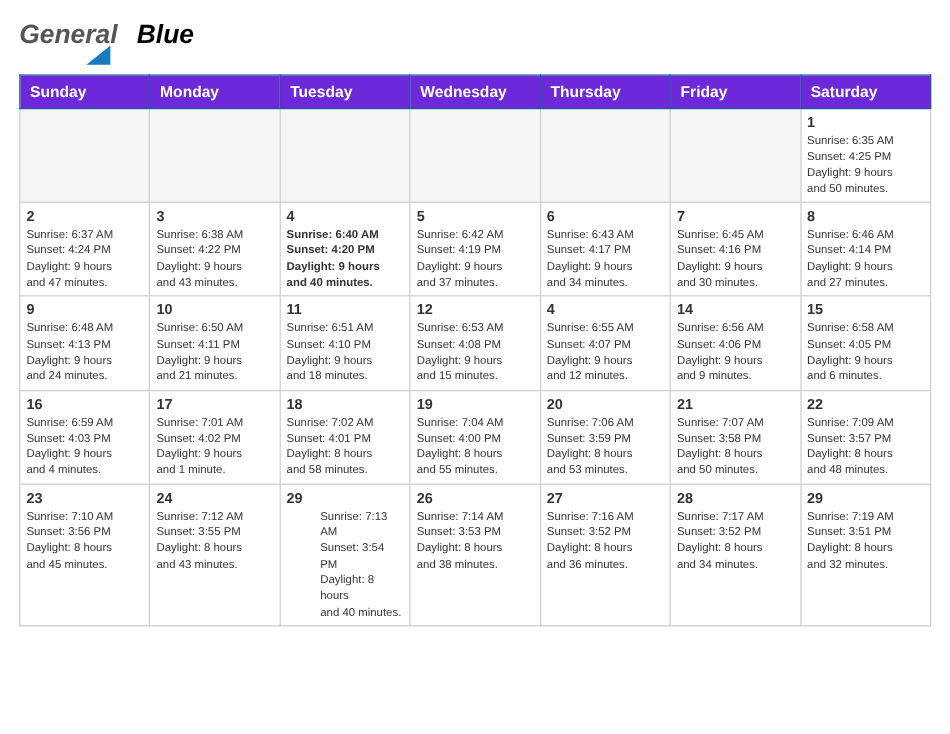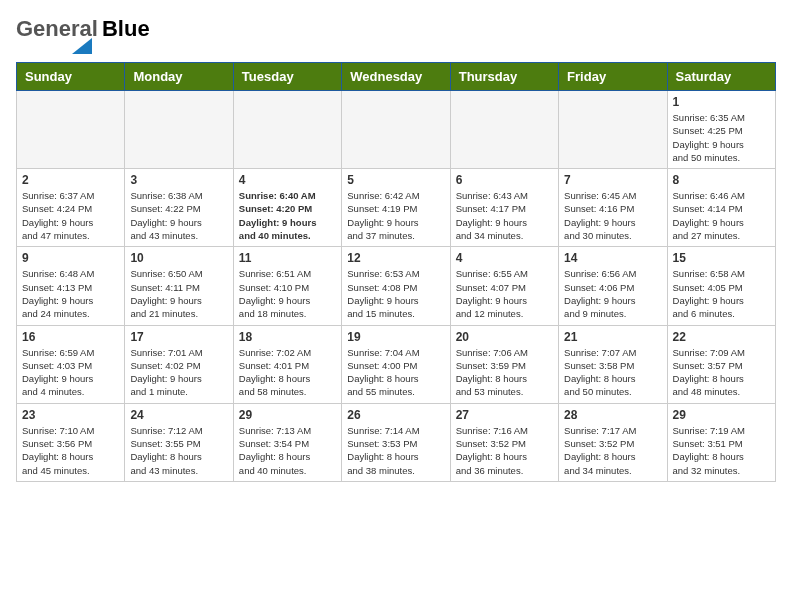--- a/index.html
+++ b/index.html
@@ -17,21 +17,22 @@
       margin-bottom: 8px;
     }
     .logo {
       display: flex;
       flex-direction: column;
       align-items: flex-start;
     }
     .logo-wrapper {
       display: flex;
       align-items: flex-end;
-      gap: 4px;
+      gap: 16px;
+      font-style: italic;
     }
     .title-block {
       text-align: right;
     }
     .title-block h1 {
       font-size: 32px;
       font-weight: bold;
       color: #333;
       line-height: 1.1;
     }
@@ -39,21 +40,21 @@
       font-size: 15px;
       font-weight: normal;
       color: #555;
     }
     .calendar {
       width: 100%;
       border-collapse: collapse;
       border: 1px solid #ccc;
     }
     .calendar th {
-      background: #4d7c0f;
+      background: #6d28d9;
       color: #fff;
       font-size: 13px;
       font-weight: bold;
       padding: 6px 8px;
       border: 1px solid #1e5a9e;
       text-align: left;
       margin-top: 40px;
     }
     .calendar td {
       border: 1px solid #ccc;
@@ -291,21 +292,21 @@
         </td>
         <td>
           <span class="day-number">24</span>
           <div class="day-info" style="white-space: pre-line;">Sunrise: 7:12 AM
 Sunset: 3:55 PM
 Daylight: 8 hours
 and 43 minutes.</div>
         </td>
         <td>
           <span class="day-number">29</span>
-          <div class="day-info" style="white-space: pre-line;">Sunrise: 7:13 AM
+          <div class="day-info" style="white-space: pre-line; margin-left: 28px;">Sunrise: 7:13 AM
 Sunset: 3:54 PM
 Daylight: 8 hours
 and 40 minutes.</div>
         </td>
         <td>
           <span class="day-number">26</span>
           <div class="day-info" style="white-space: pre-line;">Sunrise: 7:14 AM
 Sunset: 3:53 PM
 Daylight: 8 hours
 and 38 minutes.</div>

